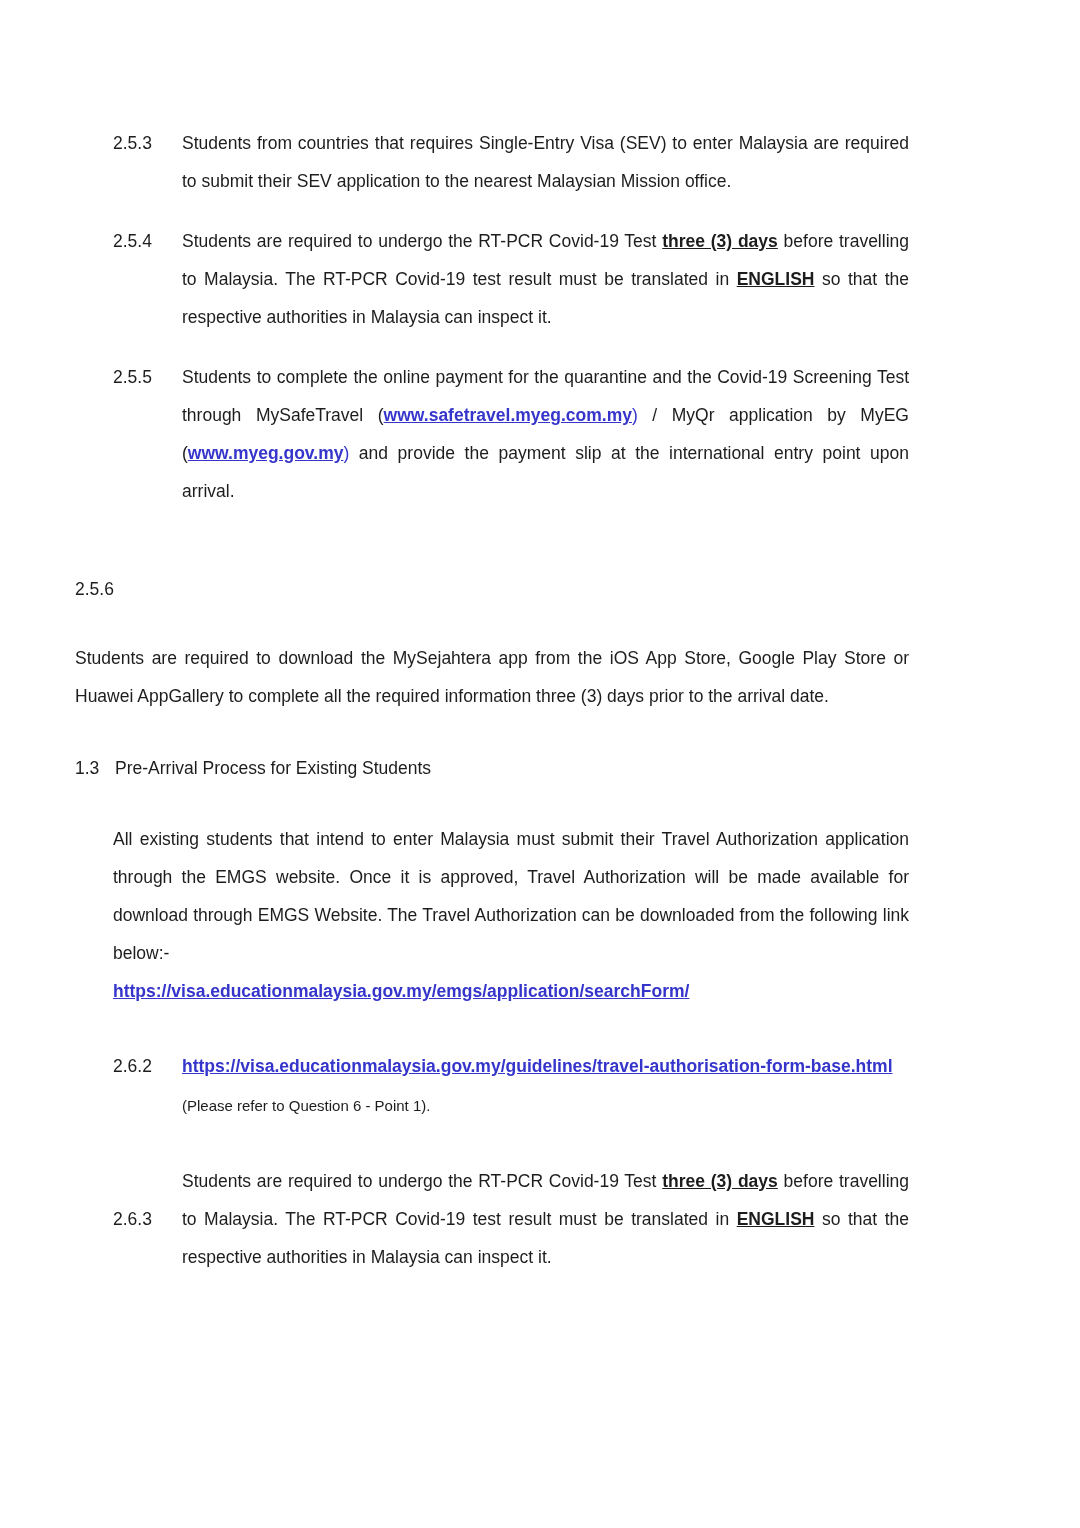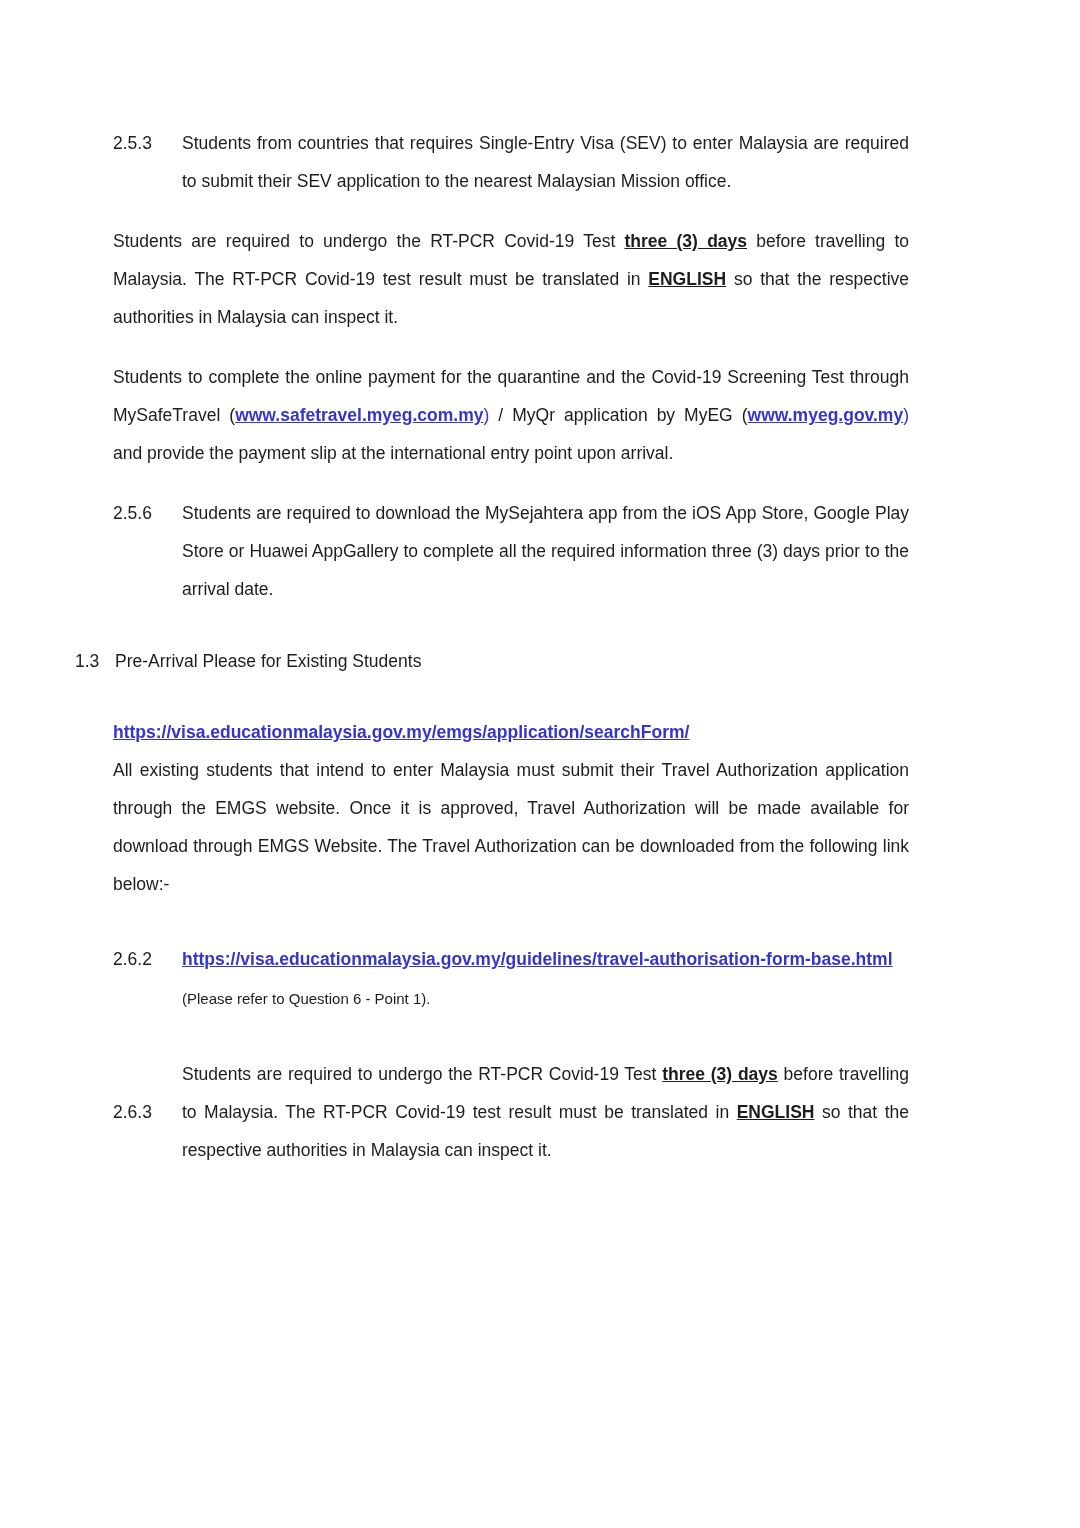--- a/index.html
+++ b/index.html
@@ -11,21 +11,21 @@
     padding: 124px 135px 0 75px;
     background: #ffffff;
     font-family: "Liberation Sans", sans-serif;
     font-size: 17.5px;
     line-height: 38px;
     color: #1d1d1d;
     overflow: hidden;
   }
   .item { display: flex; }
   .sec-25 .item { margin-bottom: 22px; }
-  .sec-25 .item:last-child { margin-bottom: 0; }
+  .sec-25 .item:last-child { margin-bottom: 0; flex-direction: column; }
   .sec-26 .item { margin-bottom: 37px; }
   .sec-26 .item:last-child { margin-bottom: 0; align-items: center; }
   .item-indent { flex: 0 0 38px; }
   .item-number { flex: 0 0 69px; }
   .item-body { flex: 1 1 auto; min-width: 0; }
   .block { margin: 0; }
   .block.justify { text-align: justify; }
   .block.left { text-align: left; }
   .seg-plain { color: inherit; }
   .seg-bu { font-weight: bold; text-decoration: underline; }
@@ -46,50 +46,52 @@
   <section class="sec-25" id="section-25">
       <div class="item">
         <span class="item-indent"></span>
         <div class="item-number">2.5.3</div>
         <div class="item-body">
           <p class="block justify"><span class="seg-plain">Students from countries that requires Single-Entry Visa (SEV) to enter Malaysia are required to submit their SEV application to the nearest Malaysian Mission office.</span></p>
         </div>
       </div>
       <div class="item">
         <span class="item-indent"></span>
+        <div class="item-number">2.5.4</div>
         <div class="item-body">
           <p class="block justify"><span class="seg-plain">Students are required to undergo the RT-PCR Covid-19 Test </span><span class="seg-bu">three (3) days</span><span class="seg-plain"> before travelling to Malaysia. The RT-PCR Covid-19 test result must be translated in </span><span class="seg-bu">ENGLISH</span><span class="seg-plain"> so that the respective authorities in Malaysia can inspect it.</span></p>
         </div>
       </div>
       <div class="item">
         <span class="item-indent"></span>
+        <div class="item-number">2.5.5</div>
         <div class="item-body">
           <p class="block justify"><span class="seg-plain">Students to complete the online payment for the quarantine and the Covid-19 Screening Test through MySafeTravel (</span><span class="seg-link">www.safetravel.myeg.com.my</span><span class="seg-blue">)</span><span class="seg-plain"> / MyQr application by MyEG (</span><span class="seg-link">www.myeg.gov.my</span><span class="seg-blue">)</span><span class="seg-plain"> and provide the payment slip at the international entry point upon arrival.</span></p>
         </div>
       </div>
       <div class="item">
         <span class="item-indent"></span>
         <div class="item-number">2.5.6</div>
         <div class="item-body">
           <p class="block justify"><span class="seg-plain">Students are required to download the MySejahtera app from the iOS App Store, Google Play Store or Huawei AppGallery to complete all the required information three (3) days prior to the arrival date.</span></p>
         </div>
       </div>
     </section>
 
   <div class="heading">
     <span class="heading-number">1.3</span>
-    <span class="heading-title">Pre-Arrival Please for Existing Students</span>
+    <span class="heading-title">Pre-Arrival Process for Existing Students</span>
   </div>
 
   <section class="sec-26" id="section-26">
       <div class="item">
         <span class="item-indent"></span>
         <div class="item-body">
+          <p class="block justify"><span class="seg-plain">All existing students that intend to enter Malaysia must submit their Travel Authorization application through the EMGS website. Once it is approved, Travel Authorization will be made available for download through EMGS Website. The Travel Authorization can be downloaded from the following link below:-</span></p>
           <p class="block left"><span class="seg-link">https://visa.educationmalaysia.gov.my/emgs/application/searchForm/</span></p>
-          <p class="block justify"><span class="seg-plain">All existing students that intend to enter Malaysia must submit their Travel Authorization application through the EMGS website. Once it is approved, Travel Authorization will be made available for download through EMGS Website. The Travel Authorization can be downloaded from the following link below:-</span></p>
         </div>
       </div>
       <div class="item">
         <span class="item-indent"></span>
         <div class="item-number">2.6.2</div>
         <div class="item-body">
           <p class="block left"><span class="seg-link">https://visa.educationmalaysia.gov.my/guidelines/travel-authorisation-form-base.html</span><span class="seg-small"> (Please refer to Question 6 - Point 1).</span></p>
         </div>
       </div>
       <div class="item">

